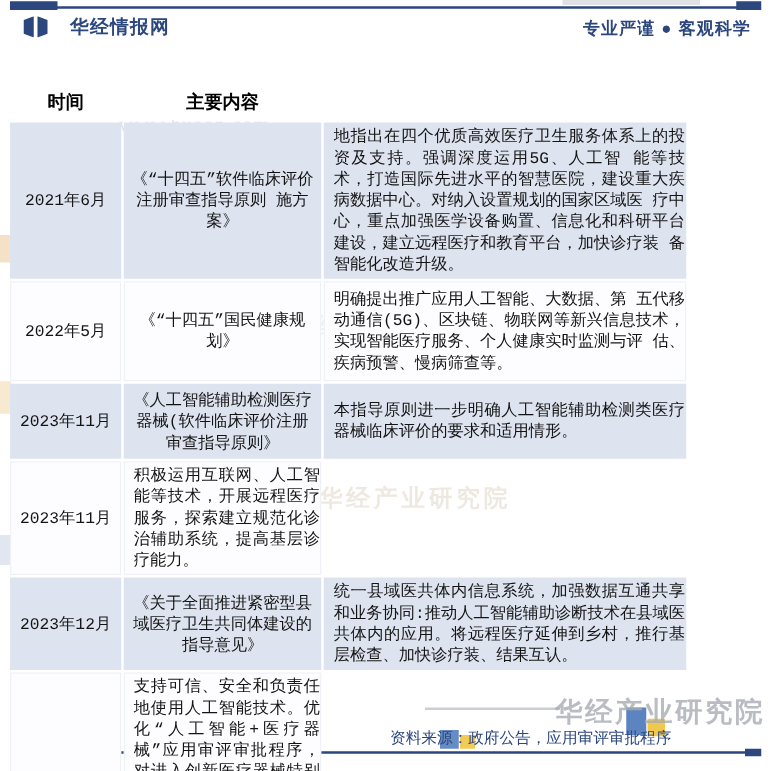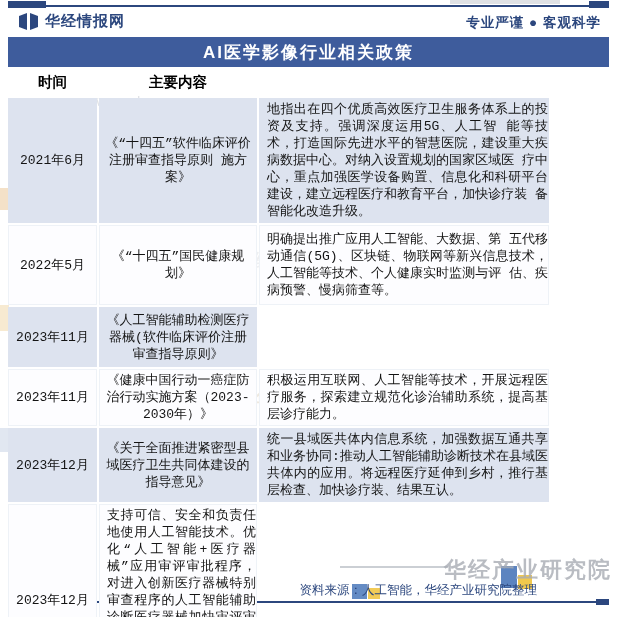--- a/index.html
+++ b/index.html
@@ -11,21 +11,21 @@
   
   .frame { position:absolute; background:#2c477e; }
   .ft-line  { left:10px; right:10px; top:5px;  height:2px; }
   .ft-left  { left:8px;  top:1px;  width:38px; height:7px; }
   .ft-right { right:8px; top:1px;  width:20px; height:7px; }
   .fb-line  { left:10px; right:10px; bottom:14px; height:2px; }
   .fb-left  { left:8px;  bottom:12px; width:13px; height:6px; }
   .fb-right { right:8px; bottom:12px; width:13px; height:6px; }
   
   .brand {
-    position:absolute; left:18px; top:12px; display:flex; align-items:center; gap:6px;
+    position:absolute; left:18px; top:12px; display:flex; align-items:center; gap:17px;
     color:#2c477e; font-size:15px; font-weight:bold; letter-spacing:1px;
   }
   .tagline {
     position:absolute; right:16px; top:14px; color:#2c477e;
     font-size:13.5px; font-weight:bold; letter-spacing:1px;
   }
   .titlebar {
     position:absolute; left:8px; right:8px; top:37px; height:30px; background:#3e5c9c;
     color:#ffffff; display:flex; align-items:center; justify-content:center;
     font-size:17px; font-weight:bold; letter-spacing:2px;
@@ -89,55 +89,54 @@
     <span style="display:inline-flex;">
       <svg width="21" height="17" viewBox="0 0 21 17">
         <path d="M1 3 L9 0 L9 17 L1 14 Z" fill="#2c477e"></path>
         <path d="M12 0 L20 3 L20 14 L12 17 Z" fill="#2c477e"></path>
       </svg>
     </span>
     <span>华经情报网</span>
   </div>
   <div class="tagline">专业严谨 ● 客观科学</div>
 
-  <div class="titlebar">
-    <span>AI医学影像行业相关政策</span>
-  </div>
 
   <div class="ptable">
 
     <div class="trow thead">
       <div class="cell">时间</div>
       <div class="cell">主要内容</div>
     </div>
 
     <div class="trow light h1">
       <div class="cell">2021年6月</div>
       <div class="cell">《“十四五”软件临床评价注册审查指导原则 施方案》</div>
       <div class="cell content">
         <div class="inner">地指出在四个优质高效医疗卫生服务体系上的投资及支持。强调深度运用5G、人工智 能等技术，打造国际先进水平的智慧医院，建设重大疾病数据中心。对纳入设置规划的国家区域医 疗中心，重点加强医学设备购置、信息化和科研平台建设，建立远程医疗和教育平台，加快诊疗装 备智能化改造升级。</div>
       </div>
     </div>
 
     <div class="trow white h2">
       <div class="cell">2022年5月</div>
       <div class="cell">《“十四五”国民健康规划》</div>
       <div class="cell content">
-        <div class="inner">明确提出推广应用人工智能、大数据、第 五代移动通信(5G)、区块链、物联网等新兴信息技术，人工智能等技术、个人健康实时监测与评 估、疾病预警、慢病筛查等。</div>
+        <div class="inner">明确提出推广应用人工智能、大数据、第 五代移动通信(5G)、区块链、物联网等新兴信息技术，实现智能医疗服务、个人健康实时监测与评 估、疾病预警、慢病筛查等。</div>
       </div>
     </div>
 
     <div class="trow light h3">
       <div class="cell">2023年11月</div>
       <div class="cell">《人工智能辅助检测医疗器械(软件临床评价注册审查指导原则》</div>
+      <div class="cell content">
+        <div class="inner">本指导原则进一步明确人工智能辅助检测类医疗器械临床评价的要求和适用情形。</div>
+      </div>
     </div>
 
     <div class="trow white h4">
       <div class="cell">2023年11月</div>
-      <div class="cell">《健康中国行动一癌症防治行动实施方案（2023-2030年）》</div>
       <div class="cell content">
         <div class="inner">积极运用互联网、人工智能等技术，开展远程医疗服务，探索建立规范化诊治辅助系统，提高基层诊疗能力。</div>
       </div>
     </div>
 
     <div class="trow light h5">
       <div class="cell">2023年12月</div>
       <div class="cell">《关于全面推进紧密型县域医疗卫生共同体建设的指导意见》</div>
       <div class="cell content">
         <div class="inner">统一县域医共体内信息系统，加强数据互通共享和业务协同:推动人工智能辅助诊断技术在县域医共体内的应用。将远程医疗延伸到乡村，推行基层检查、加快诊疗装、结果互认。</div>
@@ -153,15 +152,15 @@
 
   </div>
 
   <div class="wm wm-line"></div>
   <div class="wm wm-sq-blue1"></div>
   <div class="wm wm-sq-yellow1"></div>
   <div class="wm wm-sq-blue2"></div>
   <div class="wm wm-sq-yellow2"></div>
   <div class="wm wm-main">华经产业研究院</div>
 
-  <div class="source">资料来源：人工智能，华经产业研究院整理</div>
+  <div class="source">资料来源：政府公告，应用审评审批程序</div>
 
 </div>
 
 </body></html>

